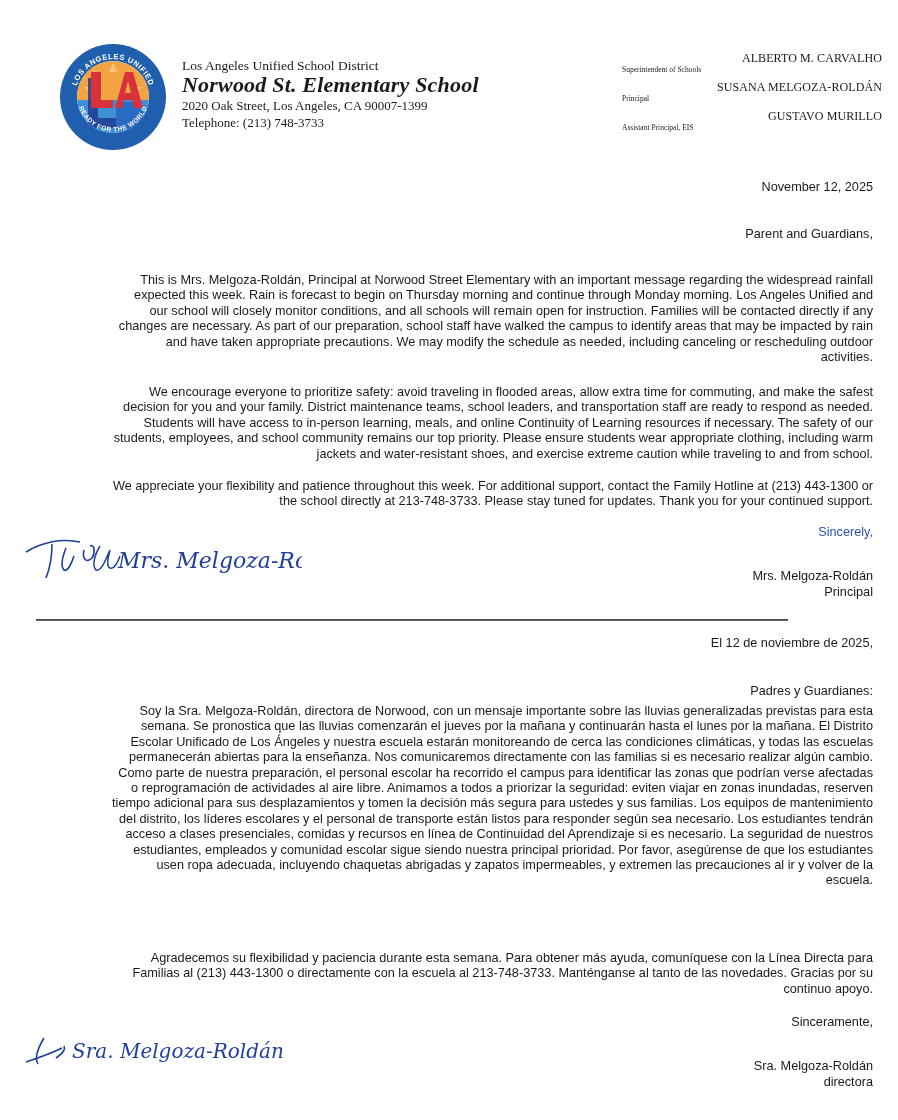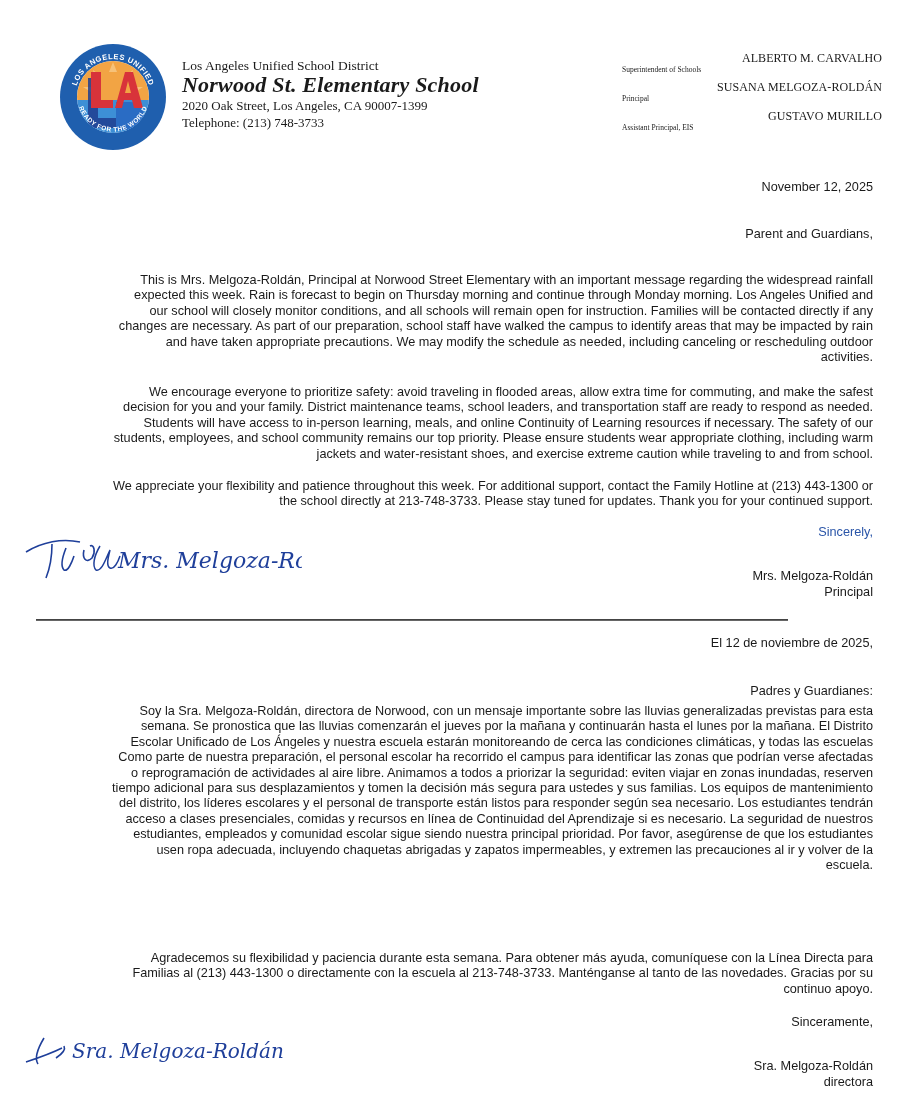--- a/index.html
+++ b/index.html
@@ -126,20 +126,21 @@
 
 <div id="divider"></div>
 
 <div class="txt sans" style="top:636px;">El 12 de noviembre de 2025,</div>
 <div class="txt sans" style="top:684px;">Padres y Guardianes:</div>
 
 <div class="txt sans" style="top:704px;">
   <span class="line">Soy la Sra. Melgoza-Roldán, directora de Norwood, con un mensaje importante sobre las lluvias generalizadas previstas para esta</span>
   <span class="line">semana. Se pronostica que las lluvias comenzarán el jueves por la mañana y continuarán hasta el lunes por la mañana. El Distrito</span>
   <span class="line">Escolar Unificado de Los Ángeles y nuestra escuela estarán monitoreando de cerca las condiciones climáticas, y todas las escuelas</span>
+  <span class="line">permanecerán abiertas para la enseñanza. Nos comunicaremos directamente con las familias si es necesario realizar algún cambio.</span>
   <span class="line">Como parte de nuestra preparación, el personal escolar ha recorrido el campus para identificar las zonas que podrían verse afectadas</span>
   <span class="line">o reprogramación de actividades al aire libre. Animamos a todos a priorizar la seguridad: eviten viajar en zonas inundadas, reserven</span>
   <span class="line">tiempo adicional para sus desplazamientos y tomen la decisión más segura para ustedes y sus familias. Los equipos de mantenimiento</span>
   <span class="line">del distrito, los líderes escolares y el personal de transporte están listos para responder según sea necesario. Los estudiantes tendrán</span>
   <span class="line">acceso a clases presenciales, comidas y recursos en línea de Continuidad del Aprendizaje si es necesario. La seguridad de nuestros</span>
   <span class="line">estudiantes, empleados y comunidad escolar sigue siendo nuestra principal prioridad. Por favor, asegúrense de que los estudiantes</span>
   <span class="line">usen ropa adecuada, incluyendo chaquetas abrigadas y zapatos impermeables, y extremen las precauciones al ir y volver de la</span>
   <span class="line">escuela.</span>
 </div>
 

